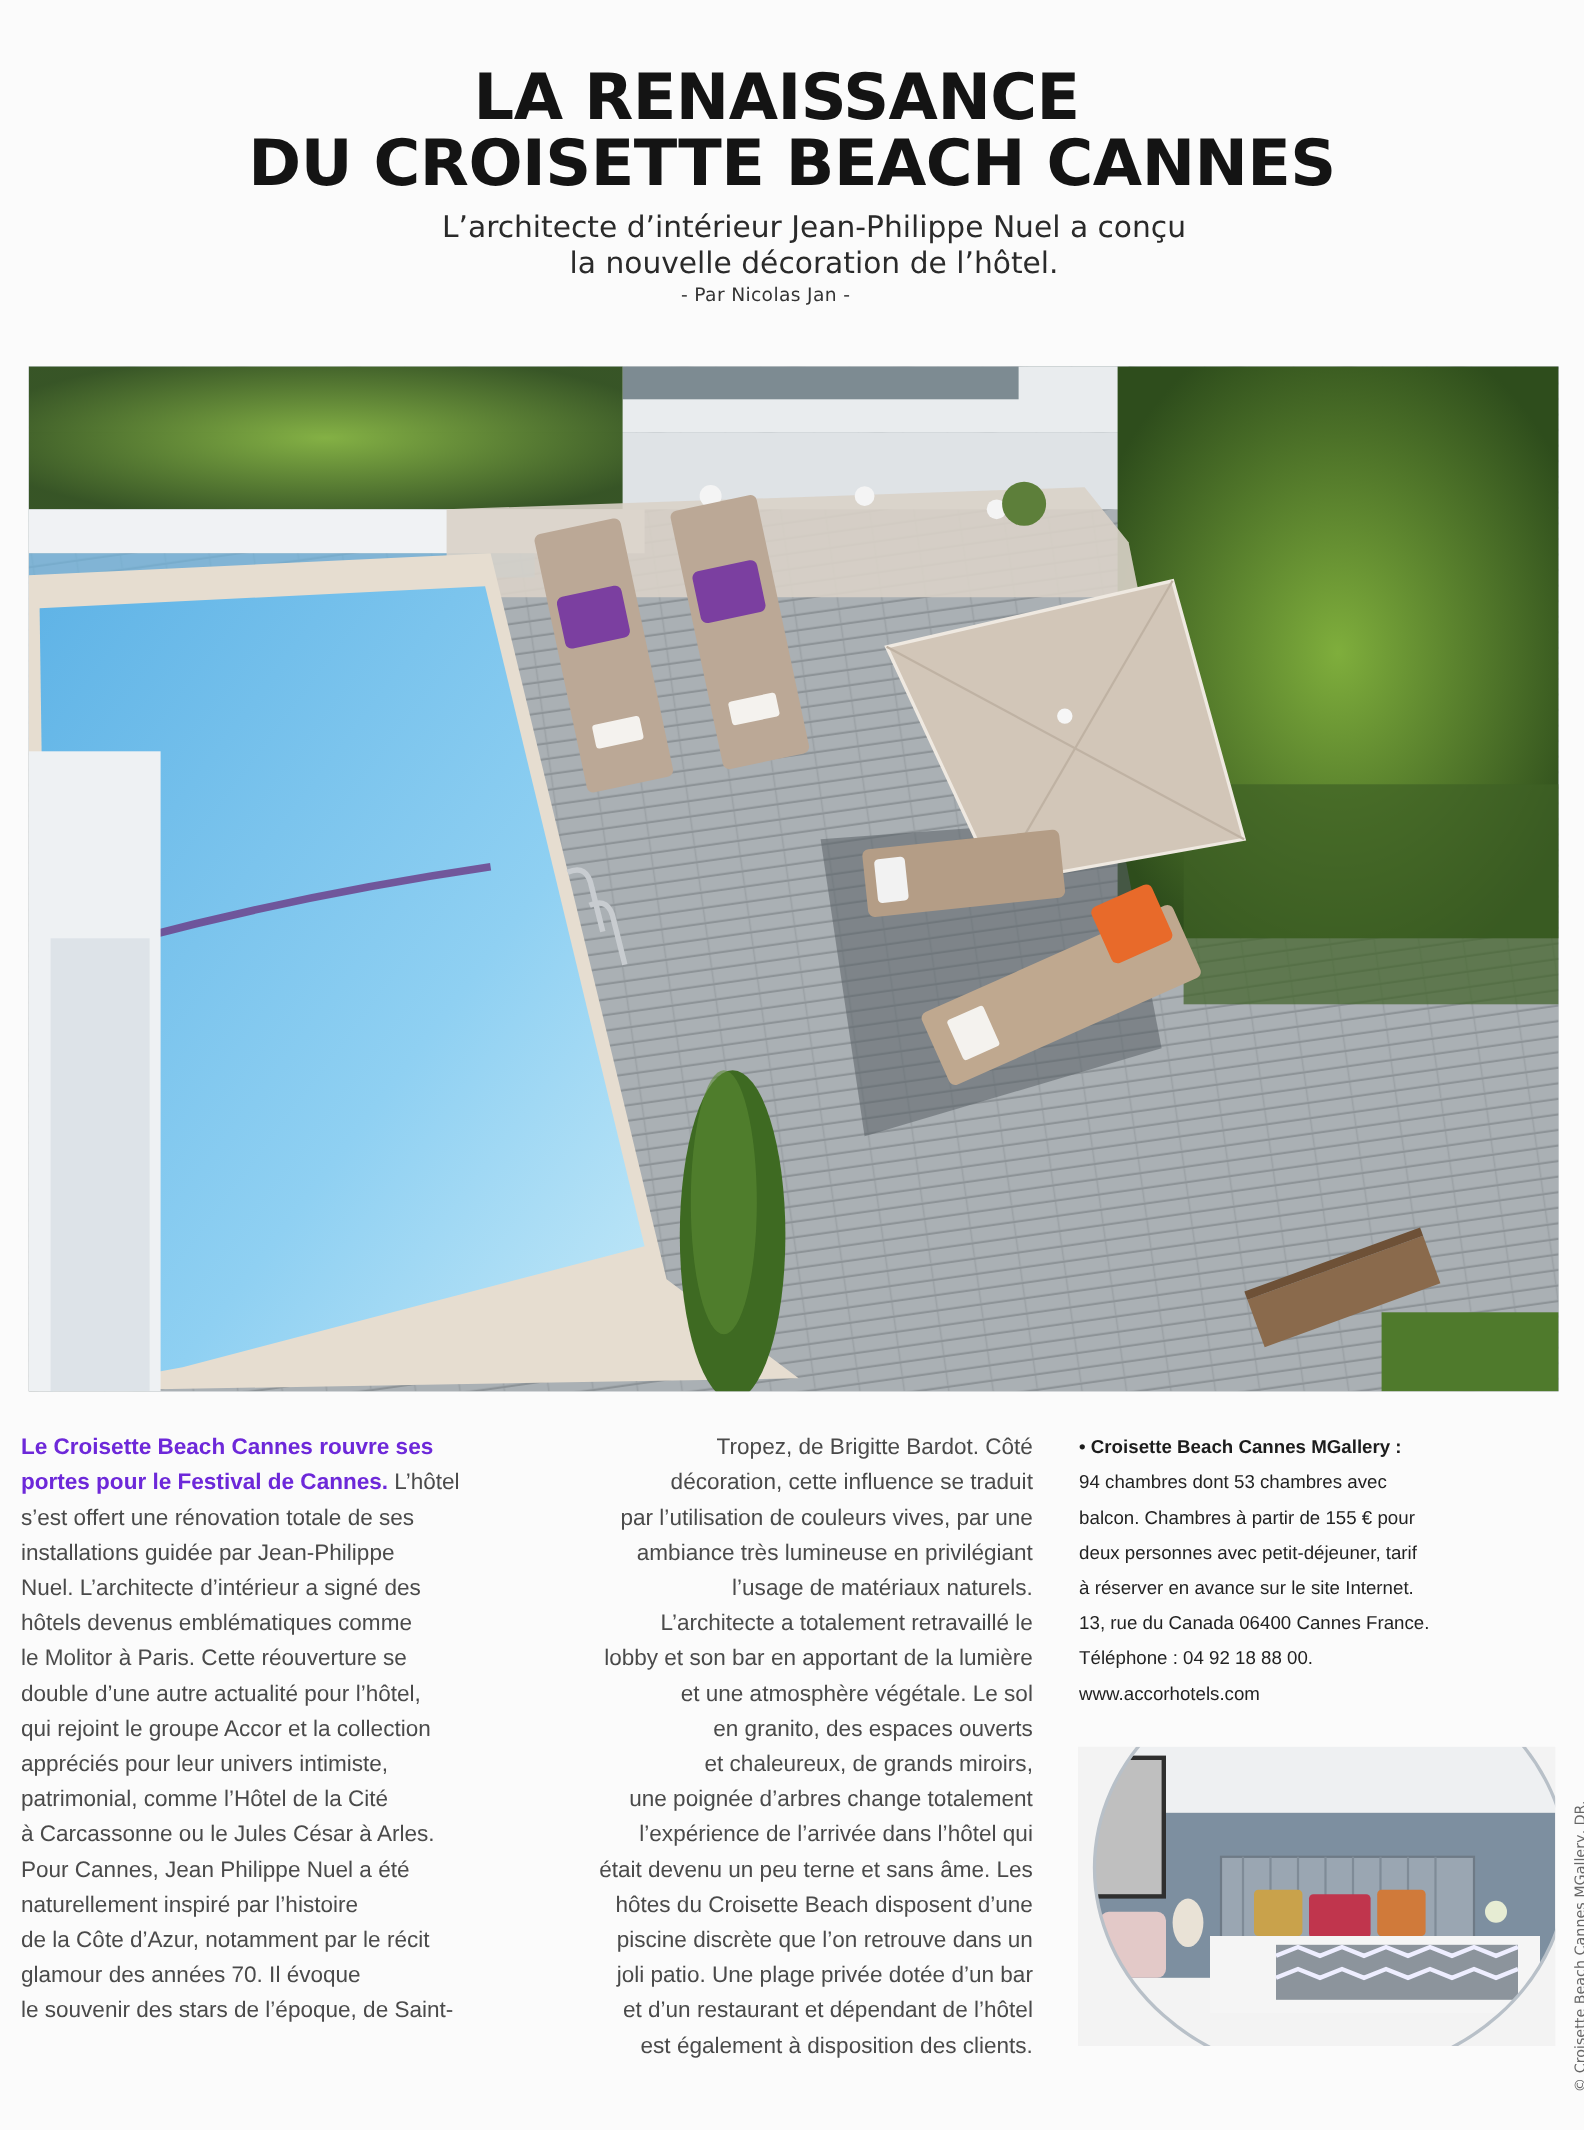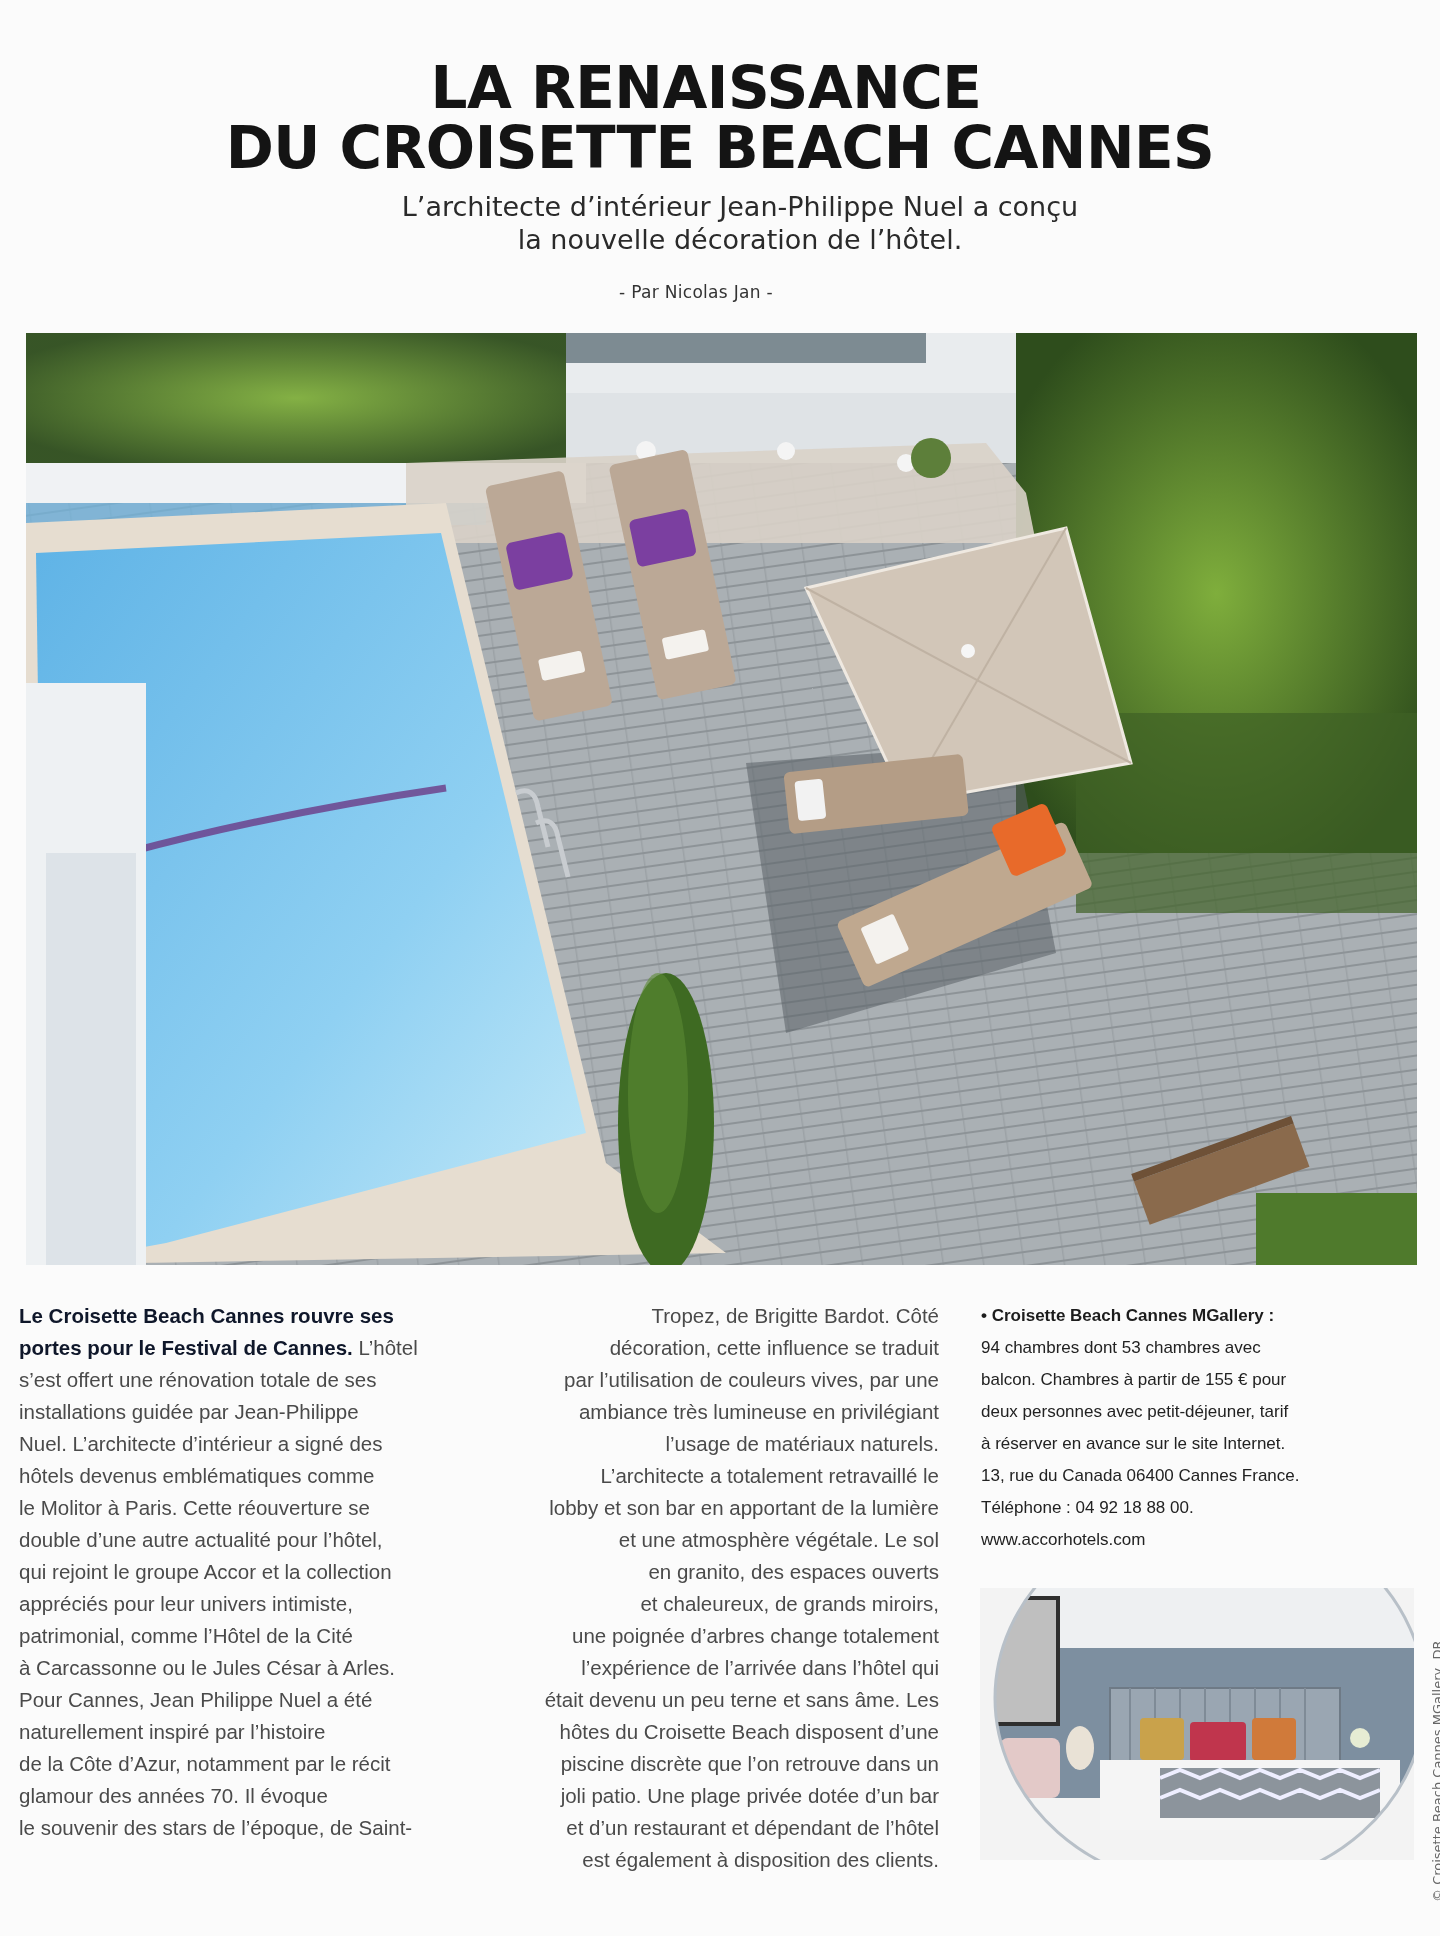--- a/index.html
+++ b/index.html
@@ -12,34 +12,34 @@
     font-family: "DejaVu Sans", sans-serif; font-weight: bold; color: #141414;
     font-size: 58px; line-height: 60px; letter-spacing: -0.5px; margin: 0;
   }
   .title .l1 { display: block; position: absolute; left: 0; width: 1412px; top: 0; }
   .title .l2 { display: block; position: absolute; left: 0; width: 1440px; top: 60px; }
   .subtitle {
     position: absolute; top: 190px; left: 0; width: 1440px; text-align: center;
     font-size: 27px; line-height: 33px; color: #2a2a2a; margin: 0; padding-left: 20px;
   }
   .byline {
-    position: absolute; top: 282px; left: 0; width: 1392px; text-align: center;
+    position: absolute; top: 259px; left: 0; width: 1392px; text-align: center;
     font-size: 17px; color: #333; letter-spacing: 0.3px;
   }
   .main-photo {
     position: absolute; left: 26px; top: 333px; width: 1391px; height: 932px; overflow: hidden;
     background: #b9c0c4;
   }
   .main-photo svg { display: block; }
   .col {
     position: absolute; top: 1300px; font-size: 20.5px; line-height: 32px;
     font-family: "Liberation Sans", sans-serif; color: #4a4a4a;
   }
   .col .line { display: block; white-space: nowrap; }
-  .col b { color: #0f172a; font-weight: bold; }
+  .col b { color: #6d28d9; font-weight: bold; }
   .col1 { left: 19px; width: 440px; }
   .col2 { left: 499px; width: 440px; text-align: right; }
   .col3 { left: 981px; width: 440px; color: #222; font-size: 17px; }
   .col3 .head { font-weight: bold; color: #1c1c1c; }
   .bed-photo {
     position: absolute; left: 980px; top: 1588px; width: 434px; height: 272px; overflow: hidden;
     background: #f4f4f4;
   }
   .credit {
     position: absolute; left: 1430px; top: 1902px; transform-origin: 0 0; transform: rotate(-90deg);

